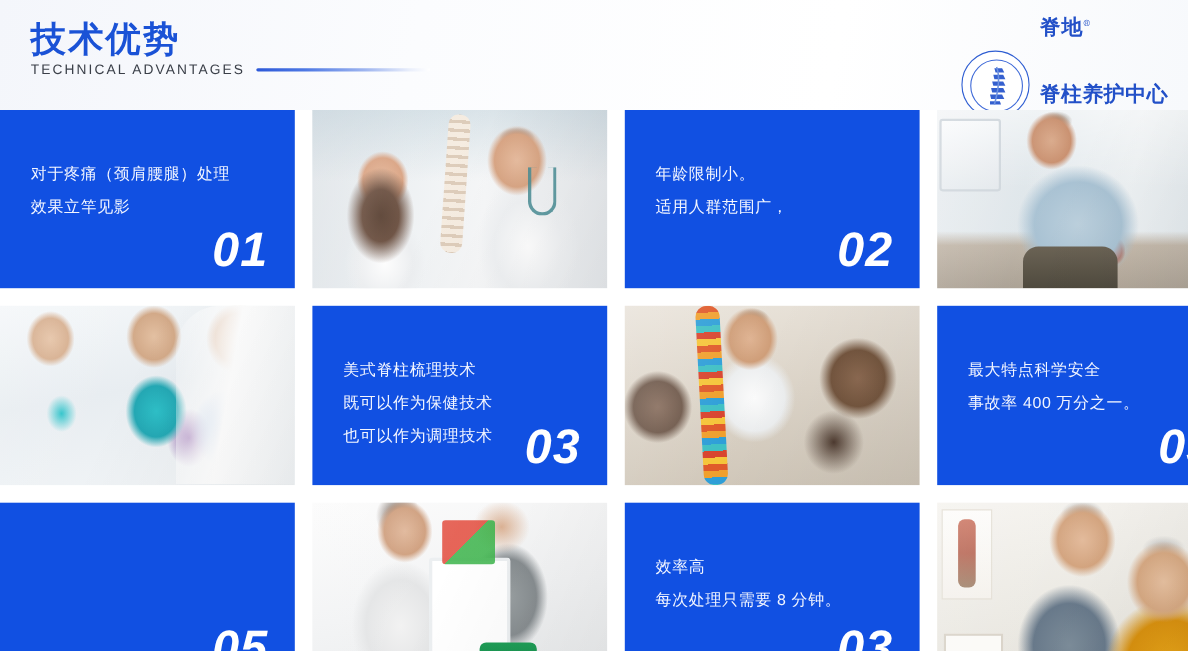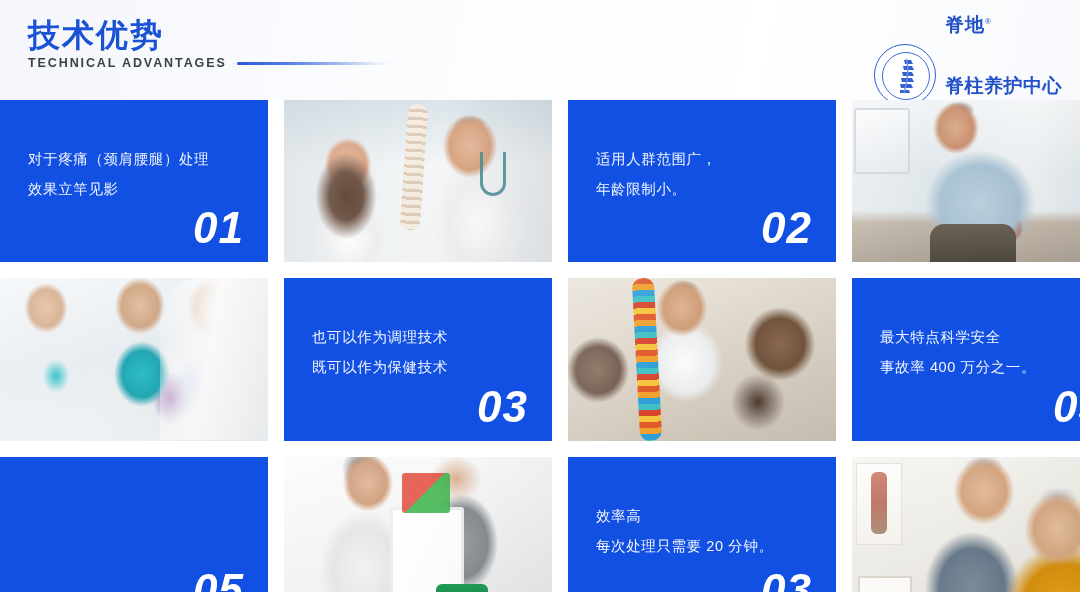--- a/index.html
+++ b/index.html
@@ -43,21 +43,21 @@
   }
 
   .title-en-row {
     display: flex;
     align-items: center;
     margin-top: 6px;
   }
 
   .title-en {
     font-size: 12.5px;
-    font-weight: bold;
+    font-weight: normal;
     color: #3a3f48;
     letter-spacing: 1.9px;
     white-space: nowrap;
   }
 
   .title-rule {
     width: 158px;
     height: 3px;
     margin-left: 10px;
     background: linear-gradient(to right, #2c58d8 0%, #4d78e4 28%, #9db4ef 62%, #e9eefb 88%, #ffffff 100%);
@@ -400,39 +400,40 @@
       <div class="num">01</div>
     </div>
 
     <div class="cell photo ph-doctor-spine">
       <div class="spine"></div>
       <div class="steth"></div>
       <div class="sheen"></div>
     </div>
 
     <div class="cell panel">
+      <div class="line">年龄限制小。</div>
       <div class="line">适用人群范围广，</div>
-      <div class="line">年龄限制小。</div>
       <div class="num">02</div>
     </div>
 
     <div class="cell photo ph-office-pain">
       <div class="monitor"></div>
       <div class="chair"></div>
       <div class="sheen"></div>
     </div>
 
     <div class="cell photo ph-medical-team">
       <div class="coat"></div>
       <div class="sheen"></div>
     </div>
 
     <div class="cell panel">
+      <div class="line">美式脊柱梳理技术</div>
+      <div class="line">既可以作为保健技术</div>
       <div class="line">也可以作为调理技术</div>
-      <div class="line">既可以作为保健技术</div>
       <div class="num">03</div>
     </div>
 
     <div class="cell photo ph-kids-spine">
       <div class="color-spine"></div>
       <div class="sheen"></div>
     </div>
 
     <div class="cell panel">
       <div class="line">最大特点科学安全</div>
@@ -447,21 +448,21 @@
     <div class="cell photo ph-mom-child">
       <div class="shelf"></div>
       <div class="blocks"></div>
       <div class="redbox"></div>
       <div class="green-shorts"></div>
       <div class="sheen"></div>
     </div>
 
     <div class="cell panel">
       <div class="line">效率高</div>
-      <div class="line">每次处理只需要 20 分钟。</div>
+      <div class="line">每次处理只需要 8 分钟。</div>
       <div class="num">03</div>
     </div>
 
     <div class="cell photo ph-senior-pain">
       <div class="anat-chart"></div>
       <div class="frame"></div>
       <div class="sheen"></div>
     </div>
 
   </div>

